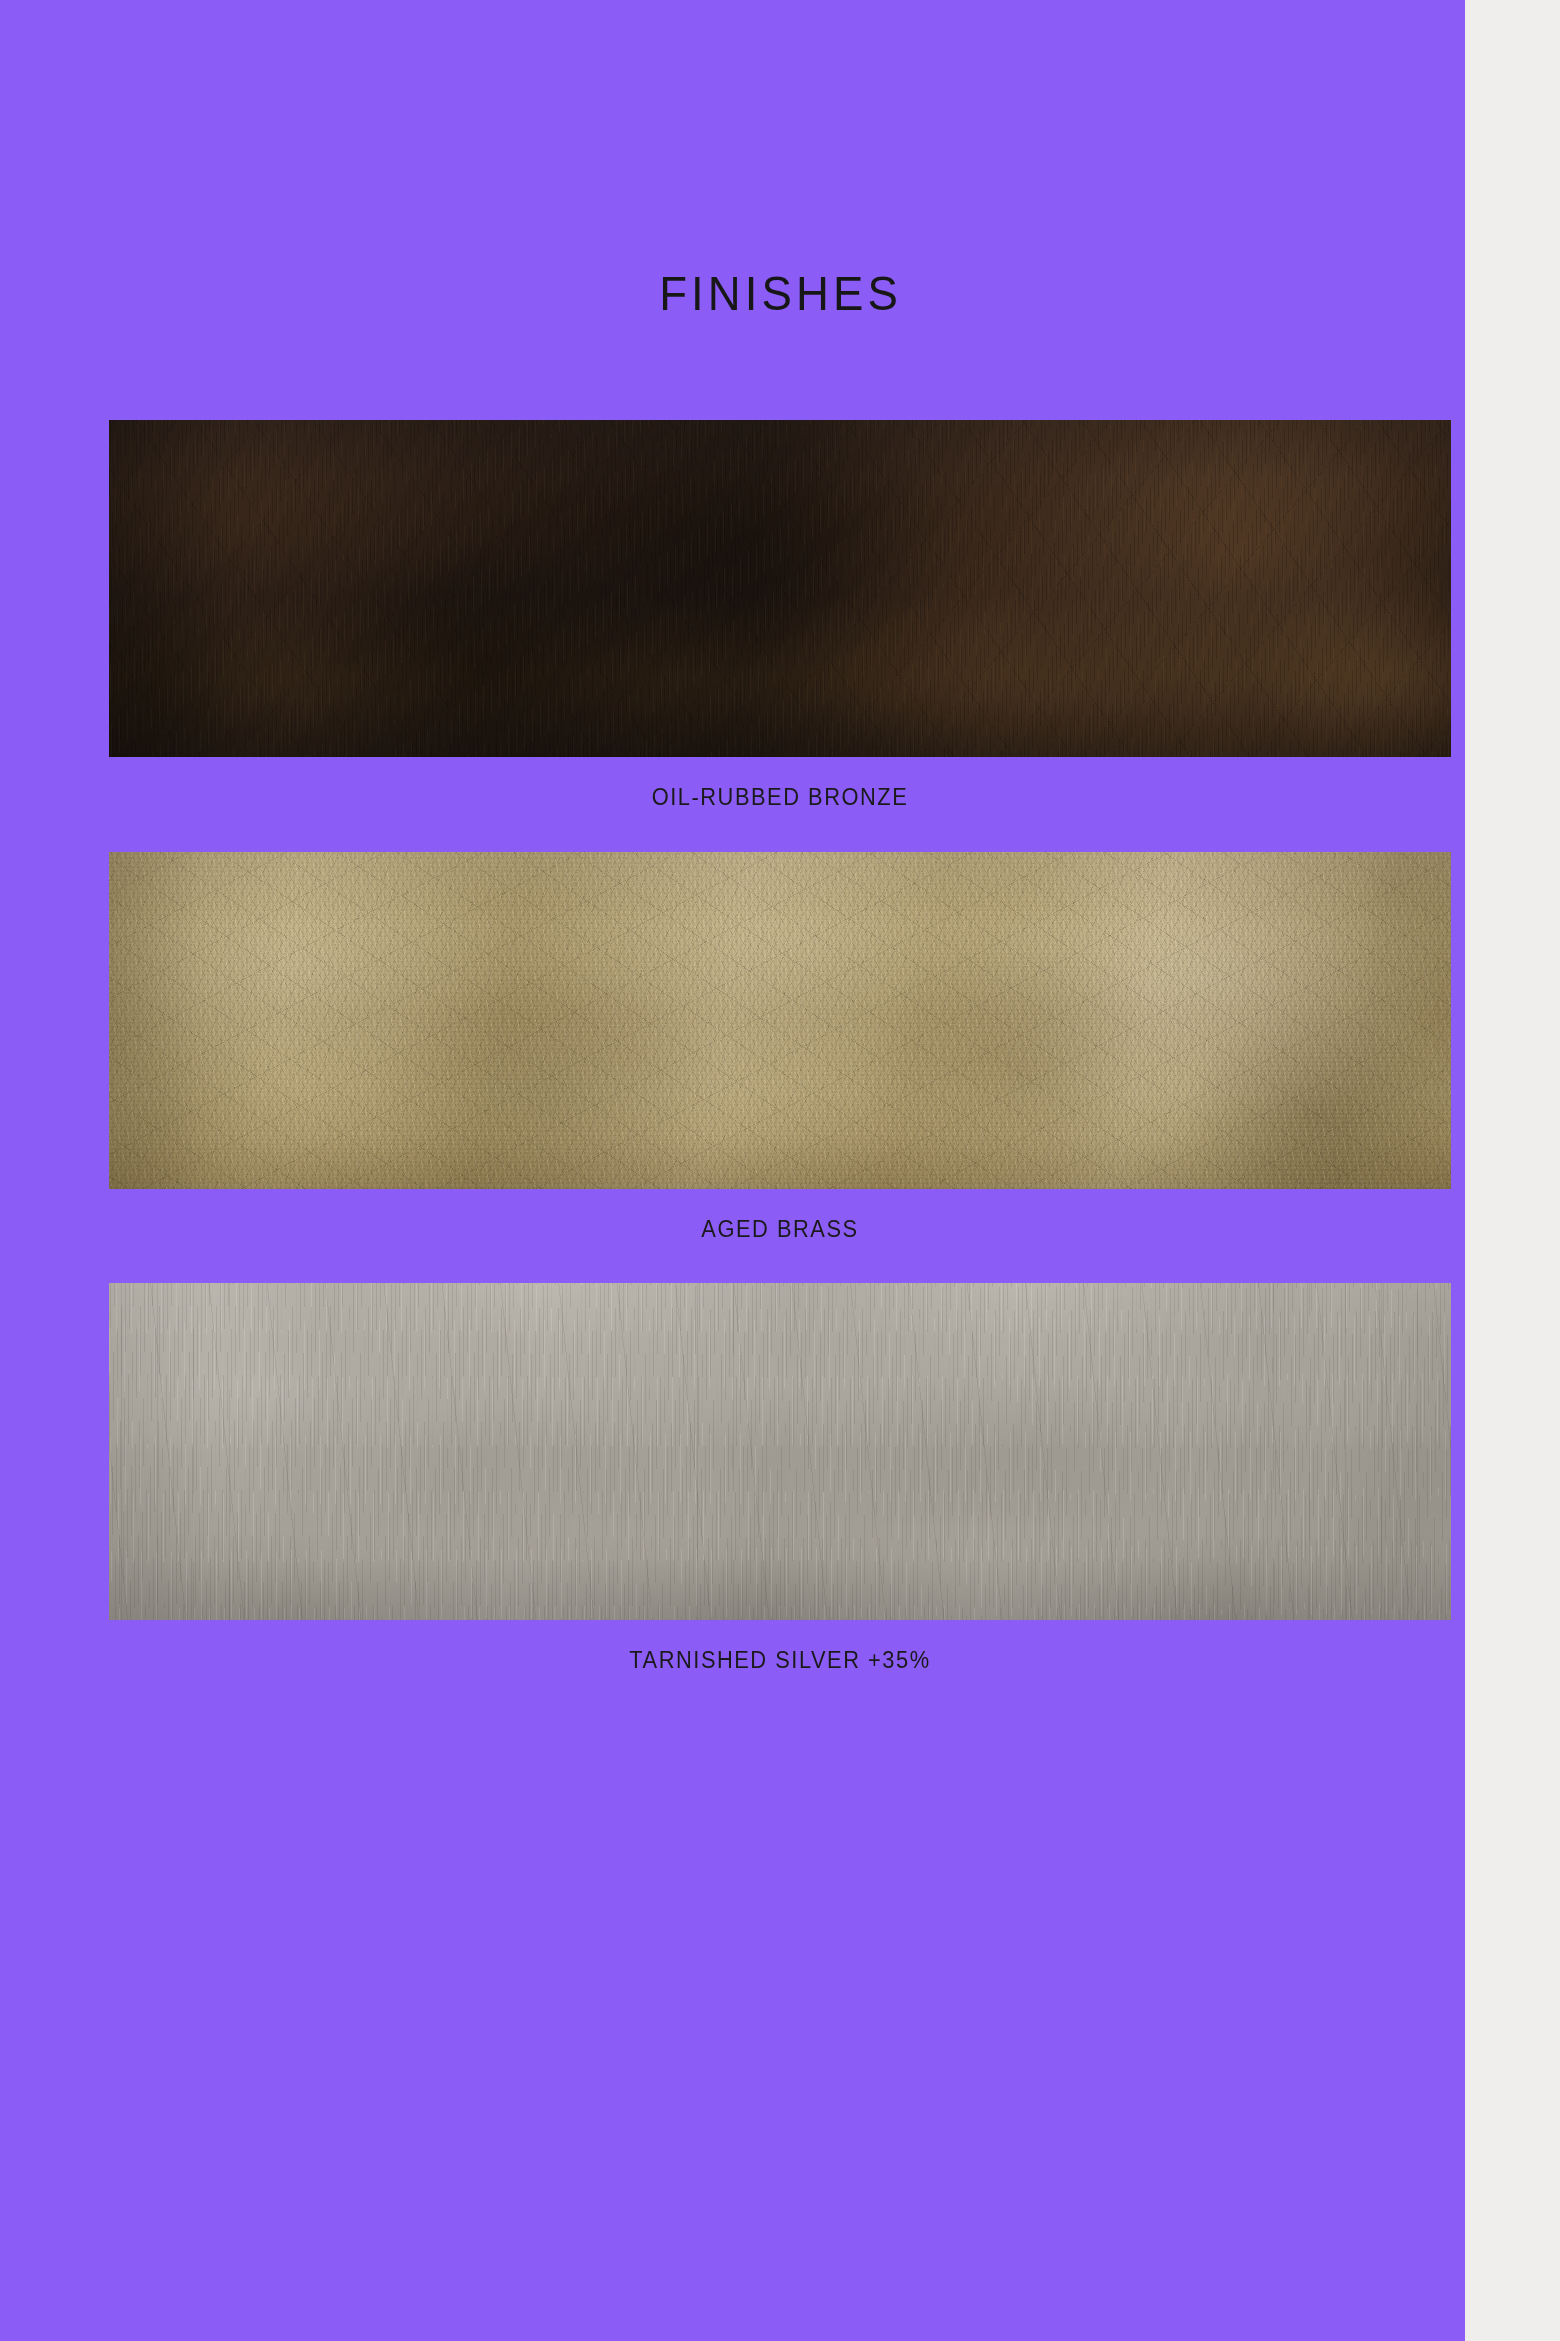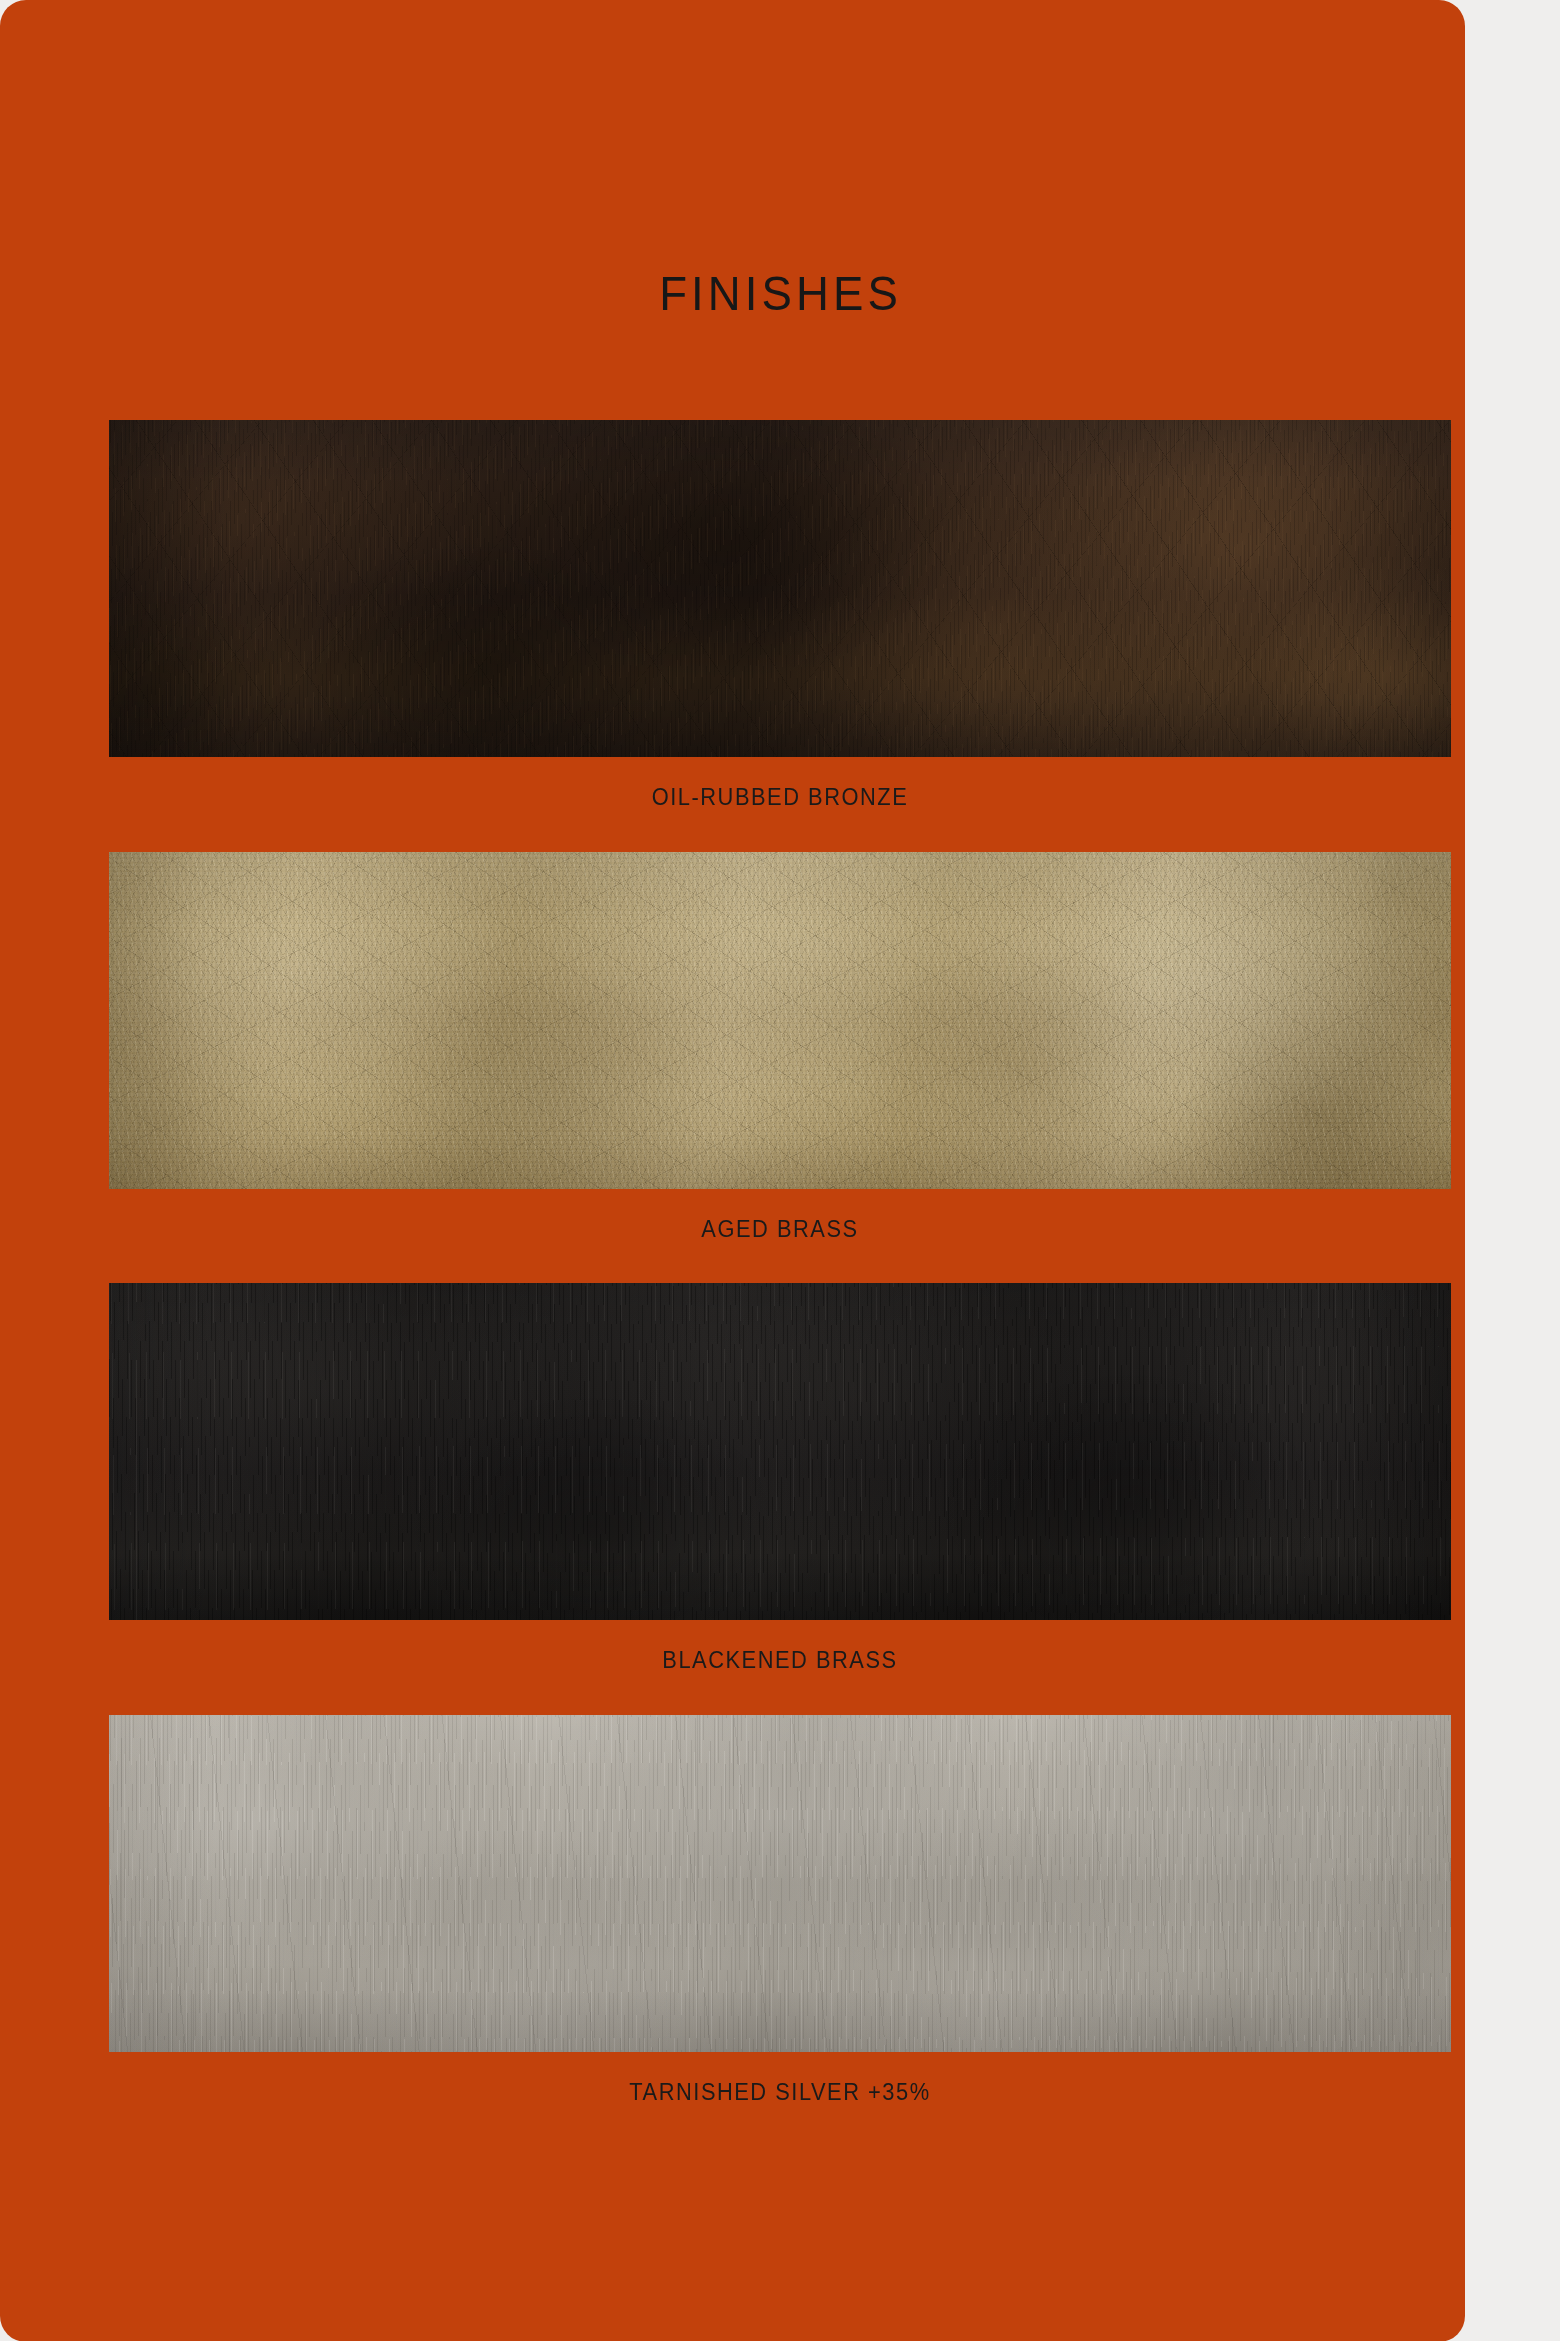--- a/index.html
+++ b/index.html
@@ -11,22 +11,21 @@
     height: 2342px;
     background: #efeeed;
     font-family: "Liberation Sans", sans-serif;
     overflow: hidden;
   }
 
   .page {
     position: relative;
     width: 1465px;
     height: 2342px;
-    background: #c2410c;
-    border-radius: 26px;
+    background: #8b5cf6;
   }
 
   
   .title-block {
     position: absolute;
     top: 269px;
     left: 0;
     width: 1561px;
     text-align: center;
   }
@@ -356,29 +355,20 @@
         <div class="tex brass-blotch"></div>
         <div class="tex brass-scr1"></div>
         <div class="tex brass-scr2"></div>
         <div class="tex brass-scr3"></div>
         <div class="tex brass-grain"></div>
         <div class="tex brass-vig"></div>
       </div>
       <div class="caption">AGED BRASS</div>
     </div>
 
-    <div class="swatch-row">
-      <div class="swatch">
-        <div class="tex black-base"></div>
-        <div class="tex black-blotch"></div>
-        <div class="tex black-grain"></div>
-        <div class="tex black-vig"></div>
-      </div>
-      <div class="caption">BLACKENED BRASS</div>
-    </div>
 
     <div class="swatch-row">
       <div class="swatch">
         <div class="tex silver-base"></div>
         <div class="tex silver-blotch"></div>
         <div class="tex silver-grain"></div>
         <div class="tex silver-scr"></div>
         <div class="tex silver-vig"></div>
       </div>
       <div class="caption">TARNISHED SILVER +35%</div>

